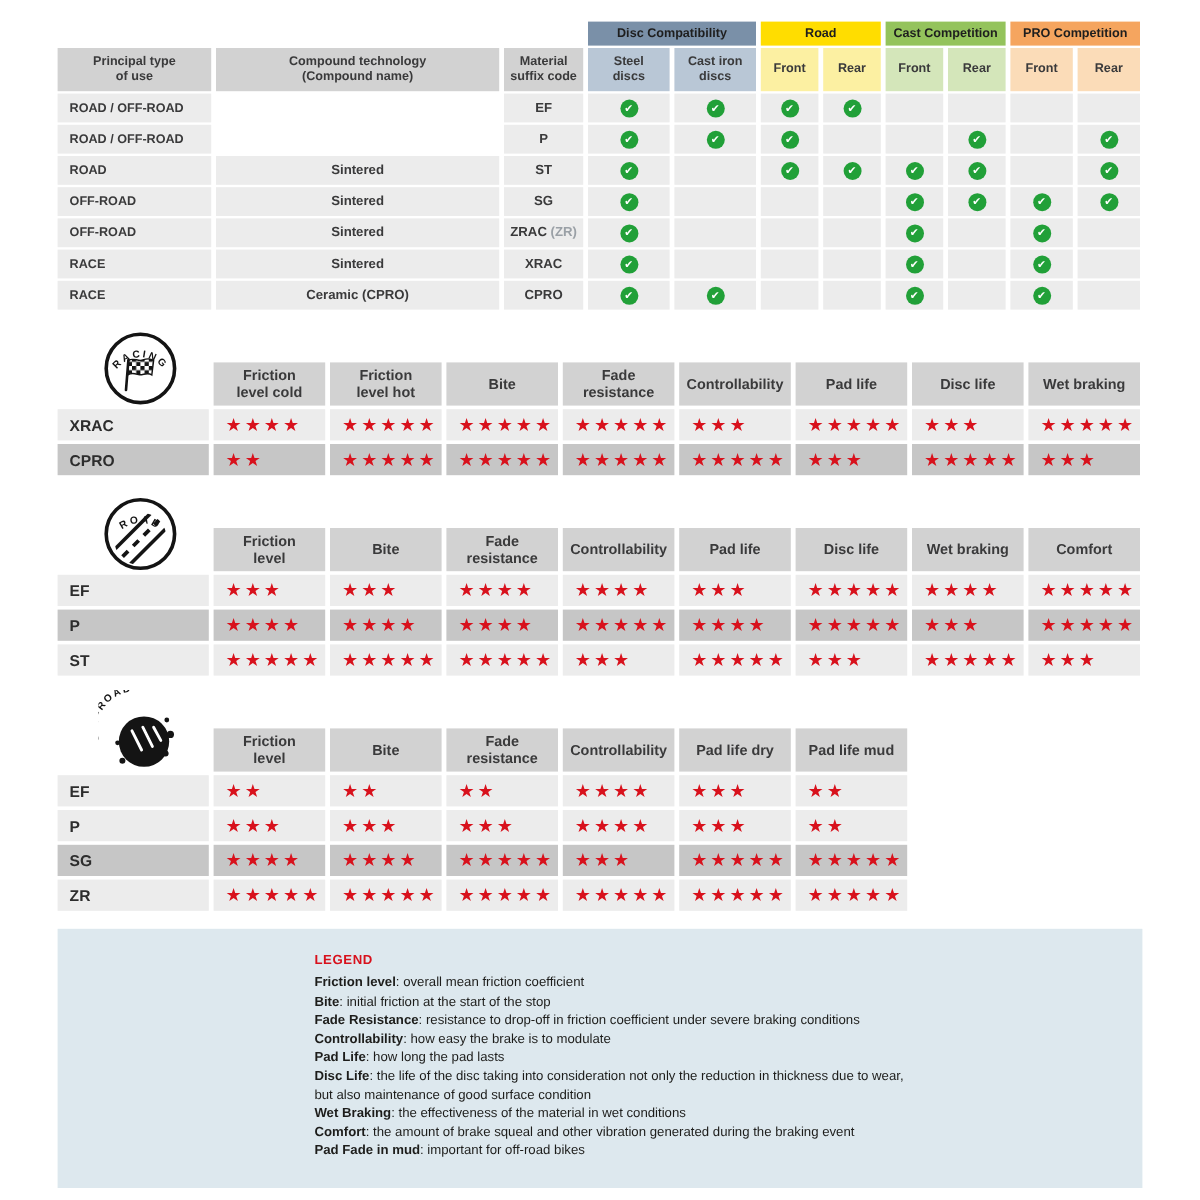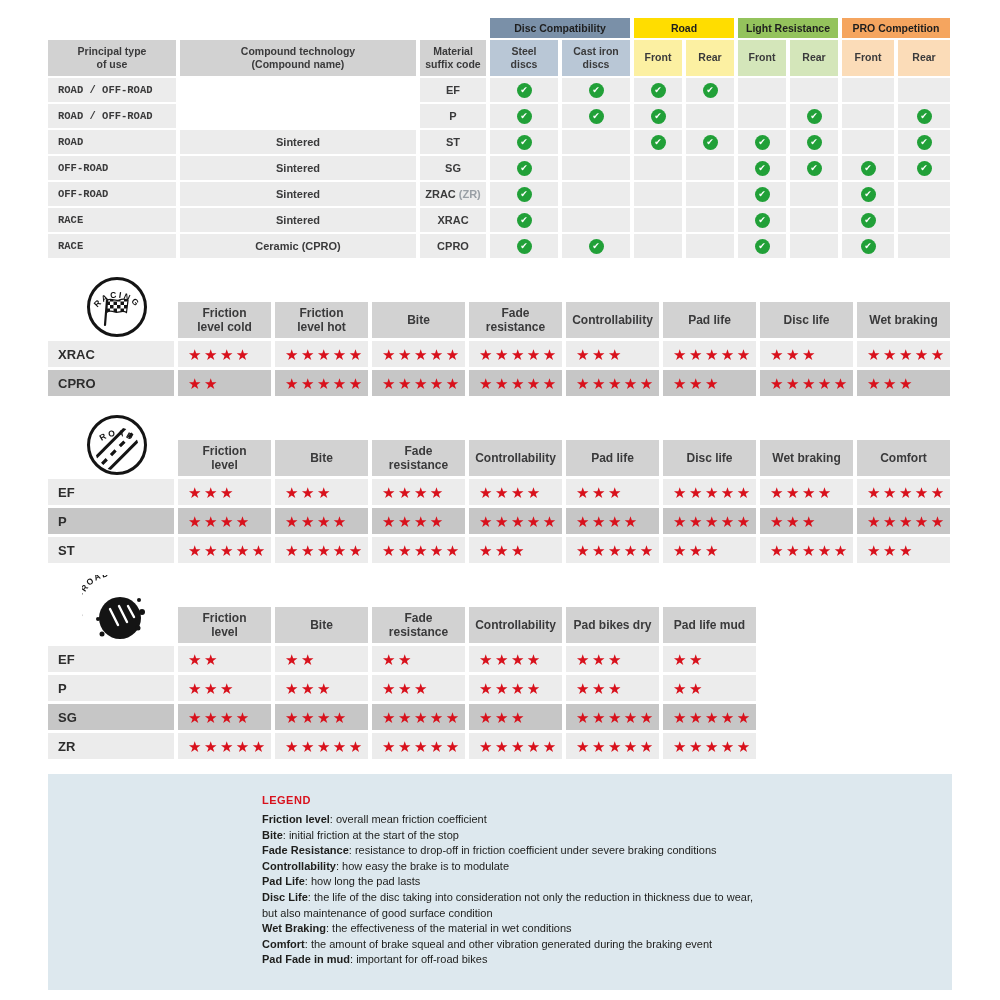--- a/index.html
+++ b/index.html
@@ -12,21 +12,21 @@
     grid-template-columns: 128px 236px 66px 68px 68px 48px 48px 48px 48px 52px 52px;
     grid-template-rows: 20px 36px repeat(7, 24px);
     gap: 2px 4px; }
   .group-h { display: flex; align-items: center; justify-content: center;
     font-size: 10.5px; font-weight: bold; color: #1e1e1e; }
   .hd { background: #d2d2d2; display: flex; align-items: center; justify-content: center;
     text-align: center; font-size: 10.5px; font-weight: bold; color: #3a3a3b;
     white-space: pre-line; line-height: 1.25; }
   .cell { background: #ececec; display: flex; align-items: center; justify-content: center;
     font-size: 11px; font-weight: bold; }
-  .cell.left { justify-content: flex-start; padding-left: 10px; font-size: 10.5px; font-family: Liberation Mono, monospace; }
+  .cell.left { justify-content: flex-start; padding-left: 10px; font-size: 10.5px; }
   .code-note { color: #9aa0a6; margin-left: 3px; font-weight: bold; }
   .check { width: 15px; height: 15px; border-radius: 50%;
     background: var(--check, #21a038); color: #fff; font-size: 9px; font-weight: bold;
     display: flex; align-items: center; justify-content: center; }
 
   
   .perf { position: relative; margin-top: 44px; }
   .badge { position: absolute; left: 34px; top: -32px; width: 70px; height: 70px; }
   .pgrid { display: grid; gap: 3px 4px; margin-left: 0; }
   .phd { background: #d2d2d2; display: flex; align-items: center; justify-content: center;
@@ -45,21 +45,21 @@
   .legend-line { font-size: 11px; line-height: 15.6px; color: #1d1d1b; }
   .legend-line b { font-weight: bold; }
 </style>
 </head>
 <body>
 
 <div class="page">
   <div class="compat-grid" id="compat">
       <div class="group-h" style="grid-area: 1 / 4 / auto / span 2; background: rgb(122, 144, 168);">Disc Compatibility</div>
       <div class="group-h" style="grid-area: 1 / 6 / auto / span 2; background: rgb(255, 221, 0);">Road</div>
-      <div class="group-h" style="grid-area: 1 / 8 / auto / span 2; background: rgb(148, 195, 92);">Light Resistance</div>
+      <div class="group-h" style="grid-area: 1 / 8 / auto / span 2; background: rgb(148, 195, 92);">Cast Competition</div>
       <div class="group-h" style="grid-area: 1 / 10 / auto / span 2; background: rgb(245, 165, 95);">PRO Competition</div>
       <div class="hd" style="grid-area: 2 / 2;">Compound technology
 (Compound name)</div>
       <div class="hd" style="grid-area: 2 / 1;">Principal type
 of use</div>
       <div class="hd" style="grid-area: 2 / 3;">Material
 suffix code</div>
       <div class="hd" style="grid-area: 2 / 4; background: rgb(185, 199, 214);">Steel
 discs</div>
       <div class="hd" style="grid-area: 2 / 5; background: rgb(185, 199, 214);">Cast iron
@@ -428,21 +428,21 @@
     <line x1="46" y1="31" x2="52" y2="42"></line>
   </g>
 </svg></div>
         <div class="pgrid" style="grid-template-columns: 126px repeat(6, 93px); grid-template-rows: 36px repeat(4, 26px);">
           <div class="phd" style="grid-area: 1 / 2;">Friction
 level</div>
           <div class="phd" style="grid-area: 1 / 3;">Bite</div>
           <div class="phd" style="grid-area: 1 / 4;">Fade
 resistance</div>
           <div class="phd" style="grid-area: 1 / 5;">Controllability</div>
-          <div class="phd" style="grid-area: 1 / 6;">Pad bikes dry</div>
+          <div class="phd" style="grid-area: 1 / 6;">Pad life dry</div>
           <div class="phd" style="grid-area: 1 / 7;">Pad life mud</div>
           <div class="plabel" style="background: rgb(236, 236, 236); grid-area: 2 / 1;">EF</div>
           <div class="pstars" style="background: rgb(236, 236, 236); grid-area: 2 / 2;">
             <span class="stars">★★</span>
           </div>
           <div class="pstars" style="background: rgb(236, 236, 236); grid-area: 2 / 3;">
             <span class="stars">★★</span>
           </div>
           <div class="pstars" style="background: rgb(236, 236, 236); grid-area: 2 / 4;">
             <span class="stars">★★</span>

